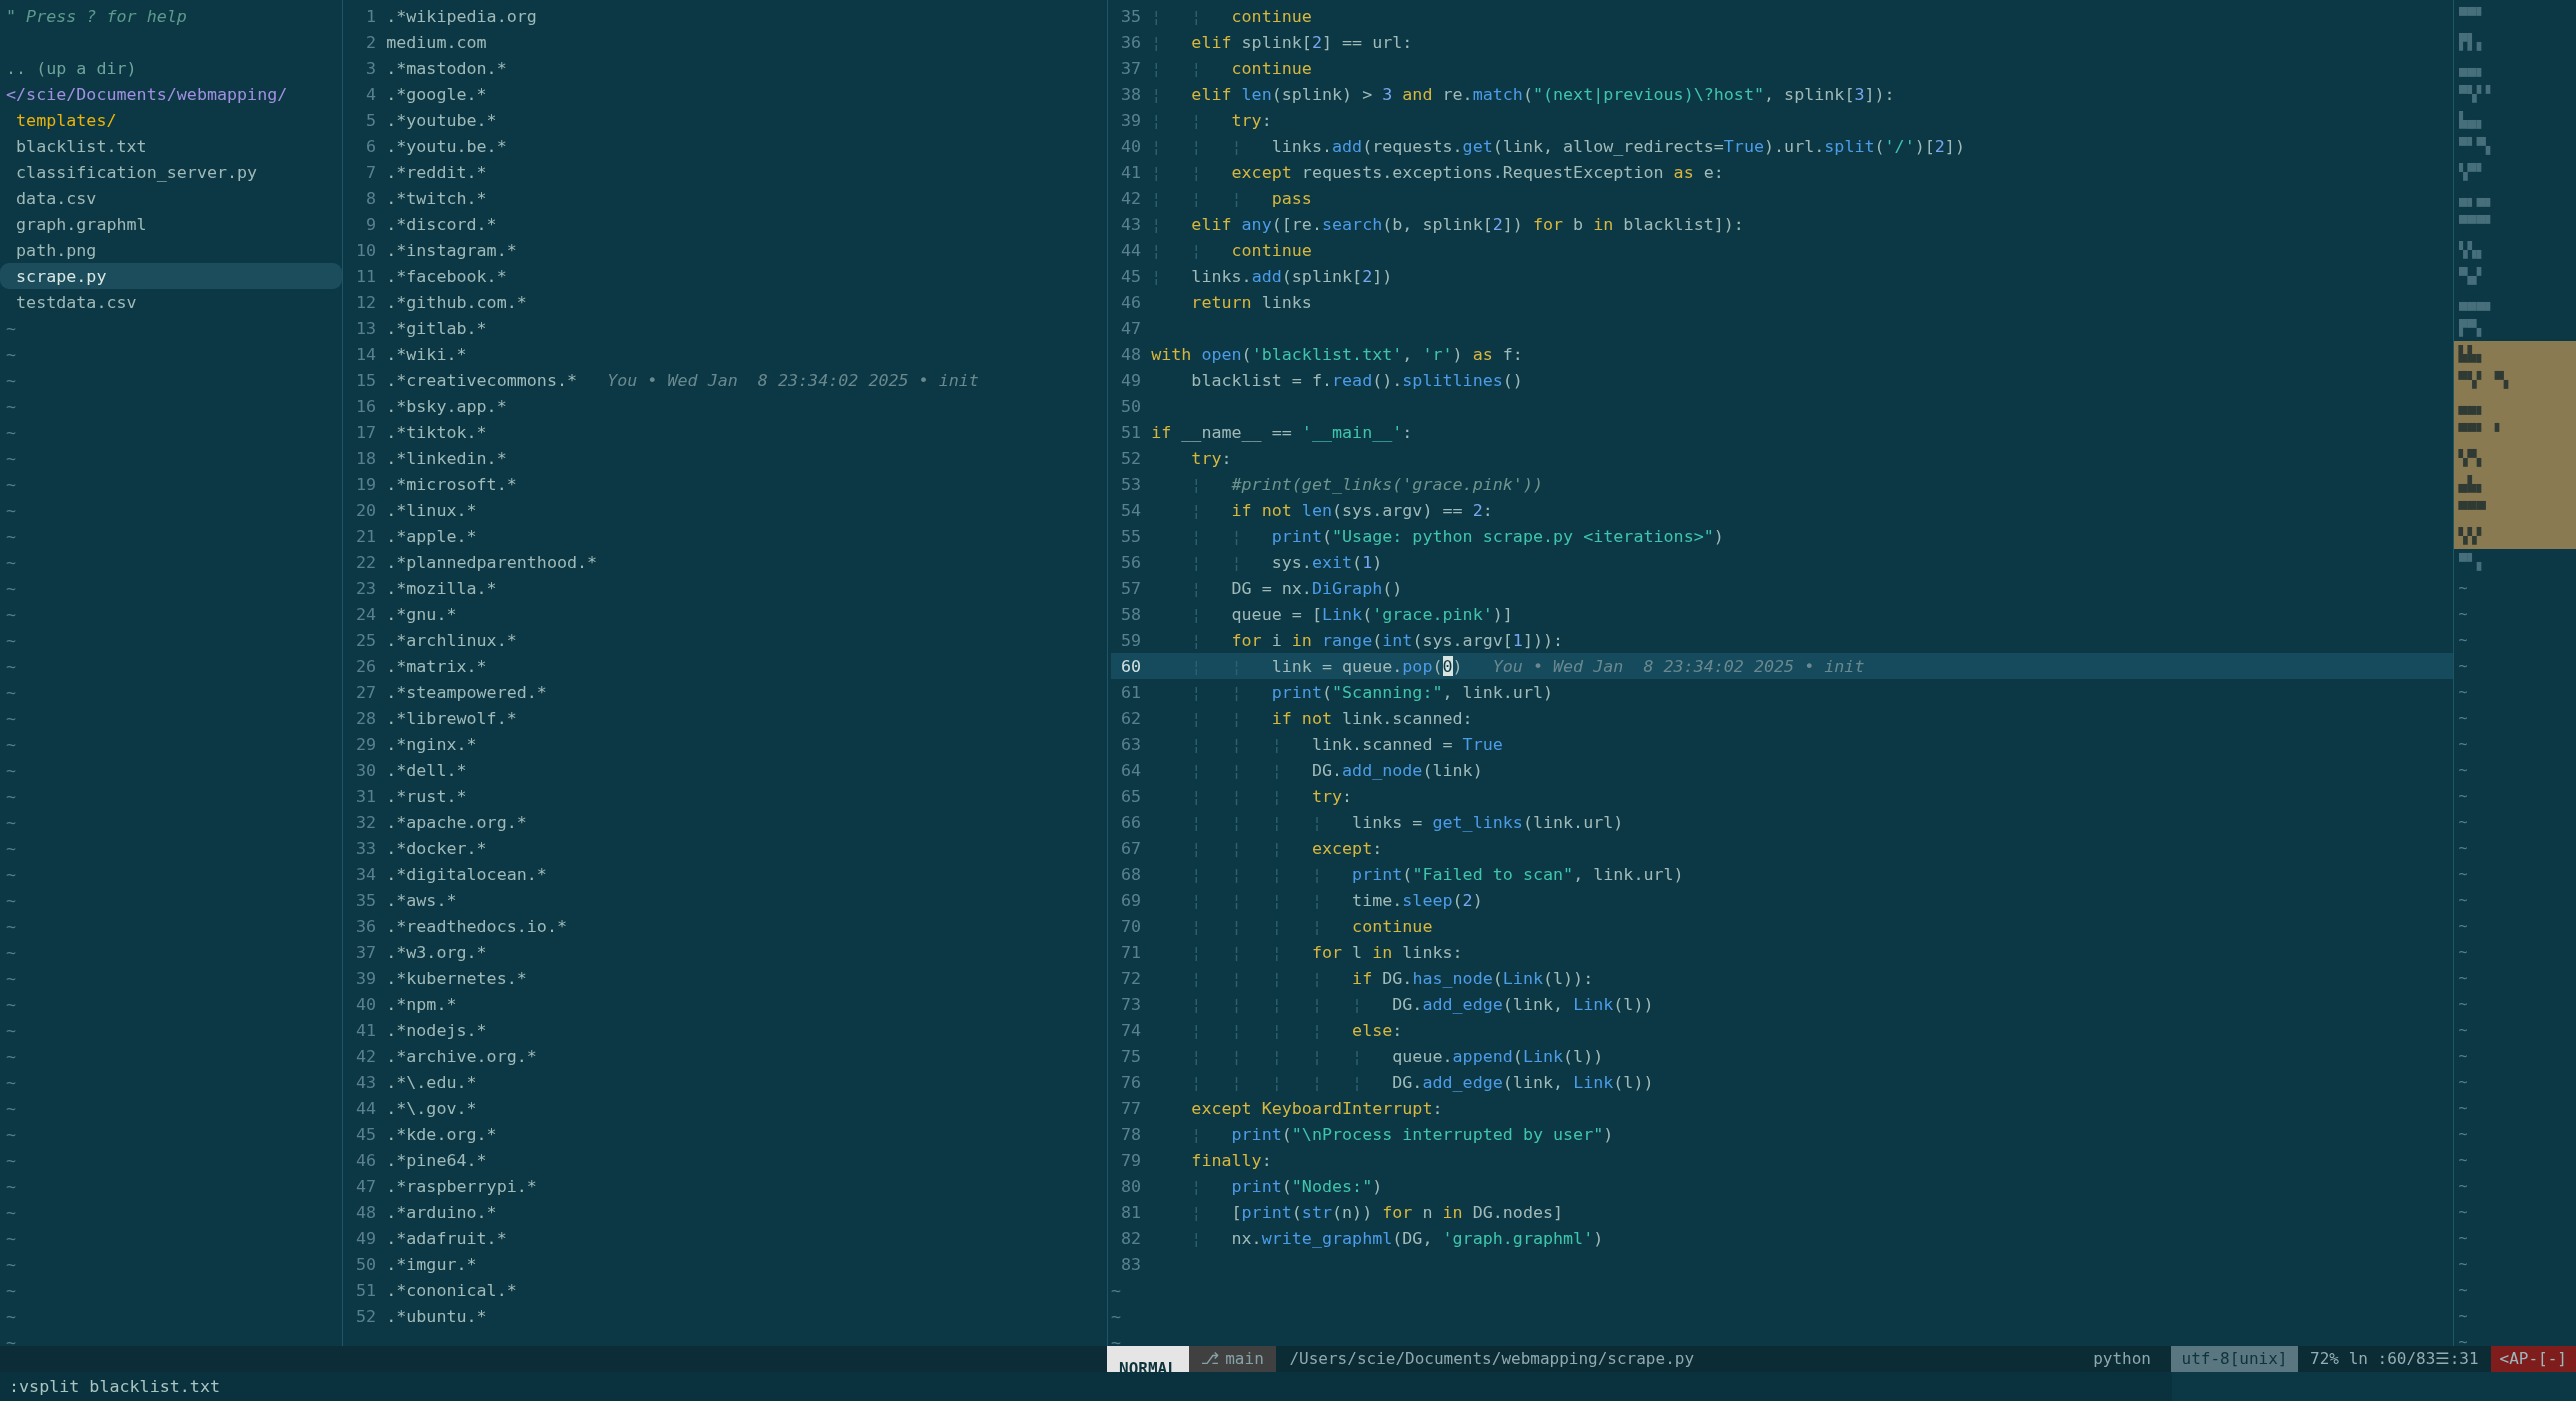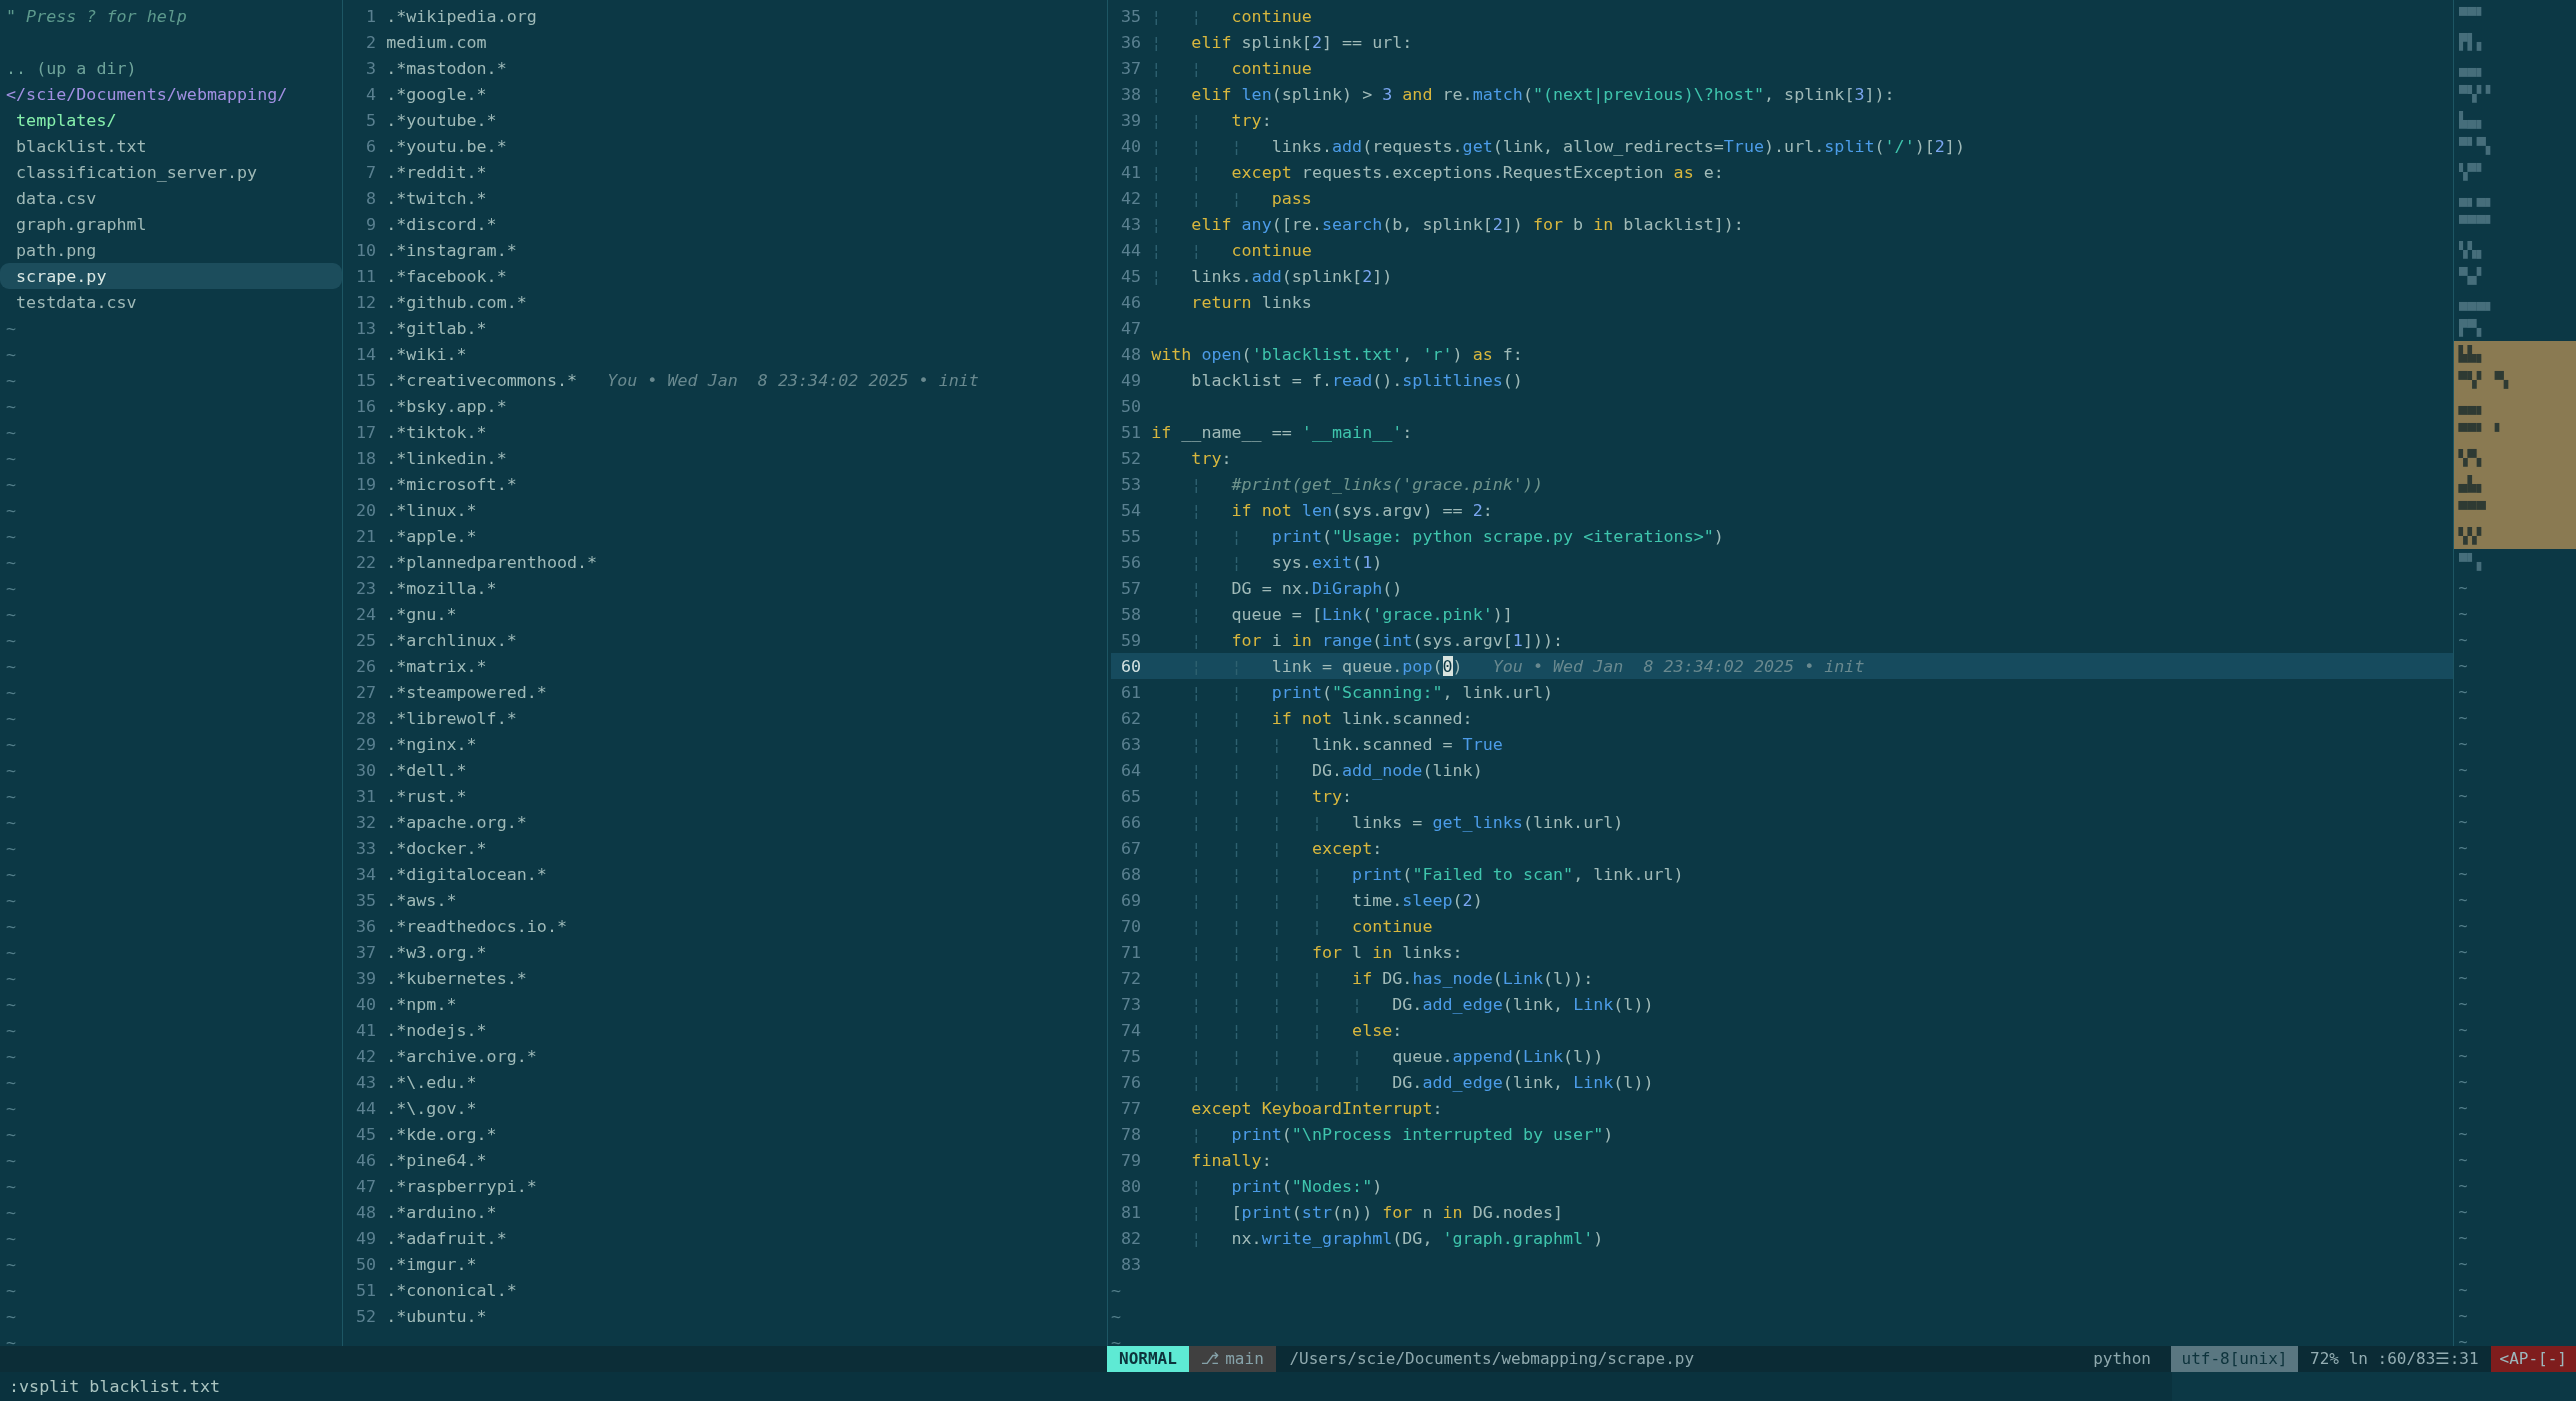--- a/index.html
+++ b/index.html
@@ -15,21 +15,21 @@
   #right{left:1107px; width:1346px; border-left:1.5px solid #1d5664; padding-left:3px;}
   #minimap{left:2453px; width:123px; border-left:1.5px solid #1d5664; padding-left:4.6px; font-size:15px; color:#466e7b;}
 
   .row{height:26px; line-height:26px; white-space:pre; overflow:hidden;}
   .tilde{color:#537e8a;}
 
   
   .ex-banner{color:#5d9a8d; font-style:italic;}
   .ex-dim{color:#6fa49b;}
   .ex-path{color:#a190e2;}
-  .ex-dir{color:#86efac;}
+  .ex-dir{color:#eab308;}
   .ex-file{color:#9fb9b7;}
   .ex-sel{background:#1c4d5c; color:#d9e7e3; margin-left:-6px; padding-left:6px;border-radius:9px;}
 
   
   .num{display:inline-block; width:3ch; text-align:right; margin-right:1ch; color:#5a8090;}
   .txt{color:#9fbab8;}
   .blame{color:#69898f; font-style:italic; margin-left:3ch;}
   .cursorline{background:#164b5e;}
   .cursorline .num{color:#d2e1e0;}
 
@@ -48,21 +48,21 @@
   .mm{color:#466e7b;}
   .mm-hl{background:#8a7a52; color:#2e3a33; margin-left:-4.6px; padding-left:4.6px;}
 
   
   .statusbar{position:absolute; top:1346px; left:0; width:2576px; height:26px; font-size:16px; line-height:26px;}
   .sb{position:absolute; top:0; height:26px; white-space:pre; overflow:hidden;}
   .sb-exp{left:0; width:342px; background:#0c2d37;}
   .sb-mid{left:342px; width:765px; background:#0c2d37; color:#7e9da5; padding-left:7.6px; box-sizing:border-box;}
   .sb-lua{left:1107px; width:1469px; background:#0b2b35; display:flex; align-items:stretch;}
   .seg{display:inline-block; height:26px; line-height:26px;}
-  .seg.mode{background:#5eead4; color:#0d333c; font-weight:bold; padding:0 12px;}
+  .seg.mode{background:#e5e5e5; color:#0d333c; font-weight:bold; padding:10px 12px;}
   .seg.branch{background:#404040; color:#86a2a9; padding:0 12px;}
   .seg.branch .bicon{font-family:"DejaVu Sans",sans-serif; margin-right:6px;}
   .seg.fname{color:#8fa9ae; padding-left:13.7px; flex:1;}
   .seg.ftype{color:#8fa9ae; padding:0 20px;}
   .seg.enc{background:#5a7781; color:#0d333c; padding:0 10.6px;}
   .seg.pos{color:#93adb2; padding:0 12px;}
   .seg.extra{color:#9db8bd; background:#7f1d1d; padding:0 9px;}
 
   
   .cmdline{position:absolute; top:1372px; left:0; width:2172px; height:29px; line-height:29px;

